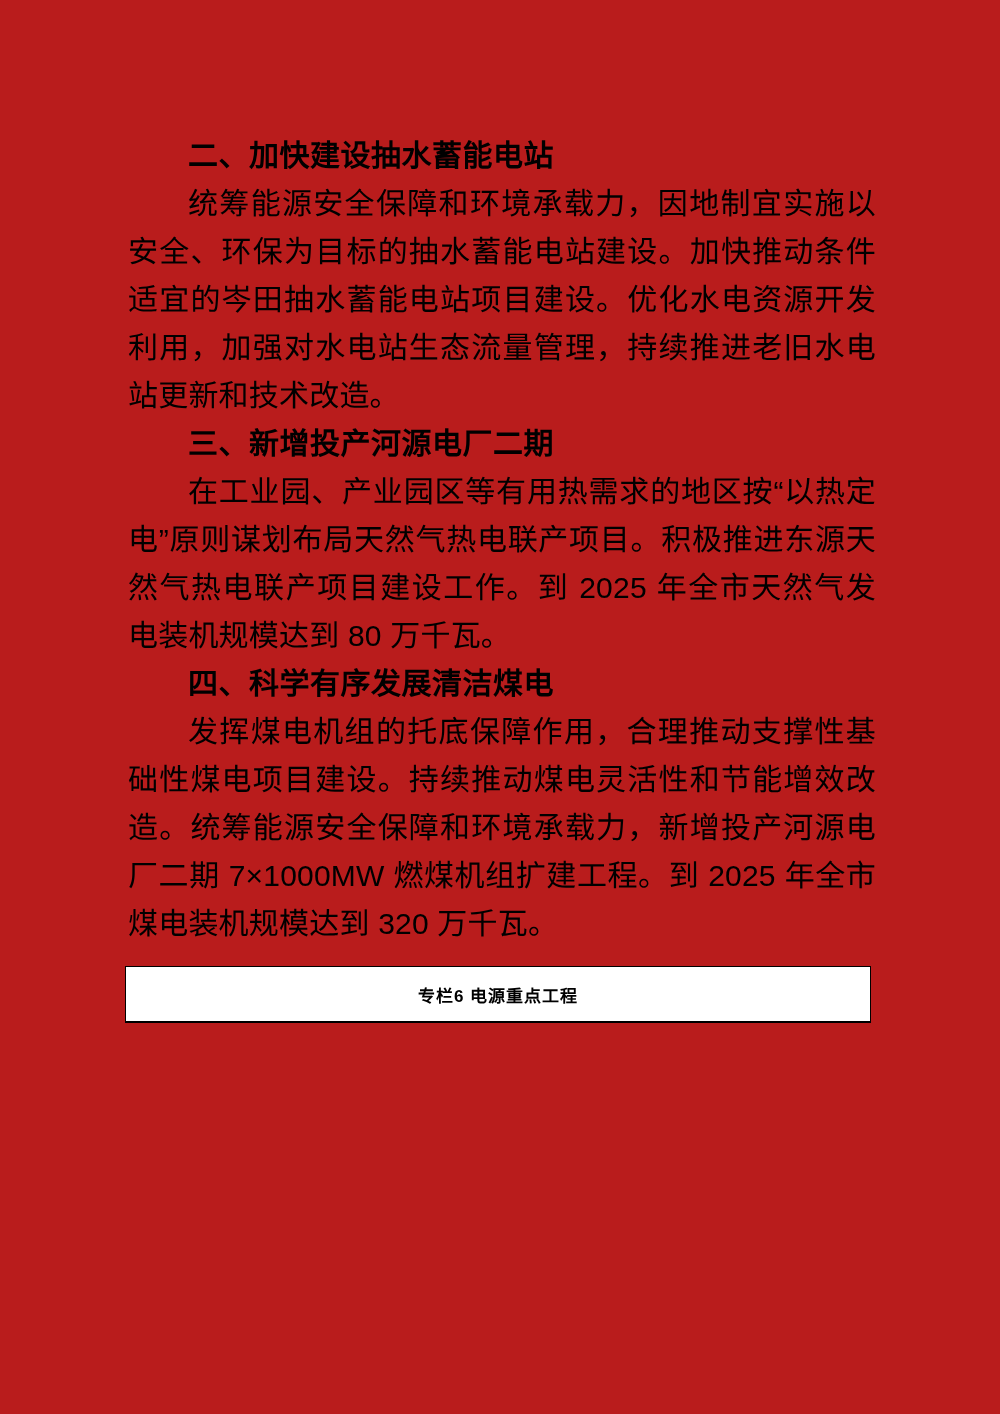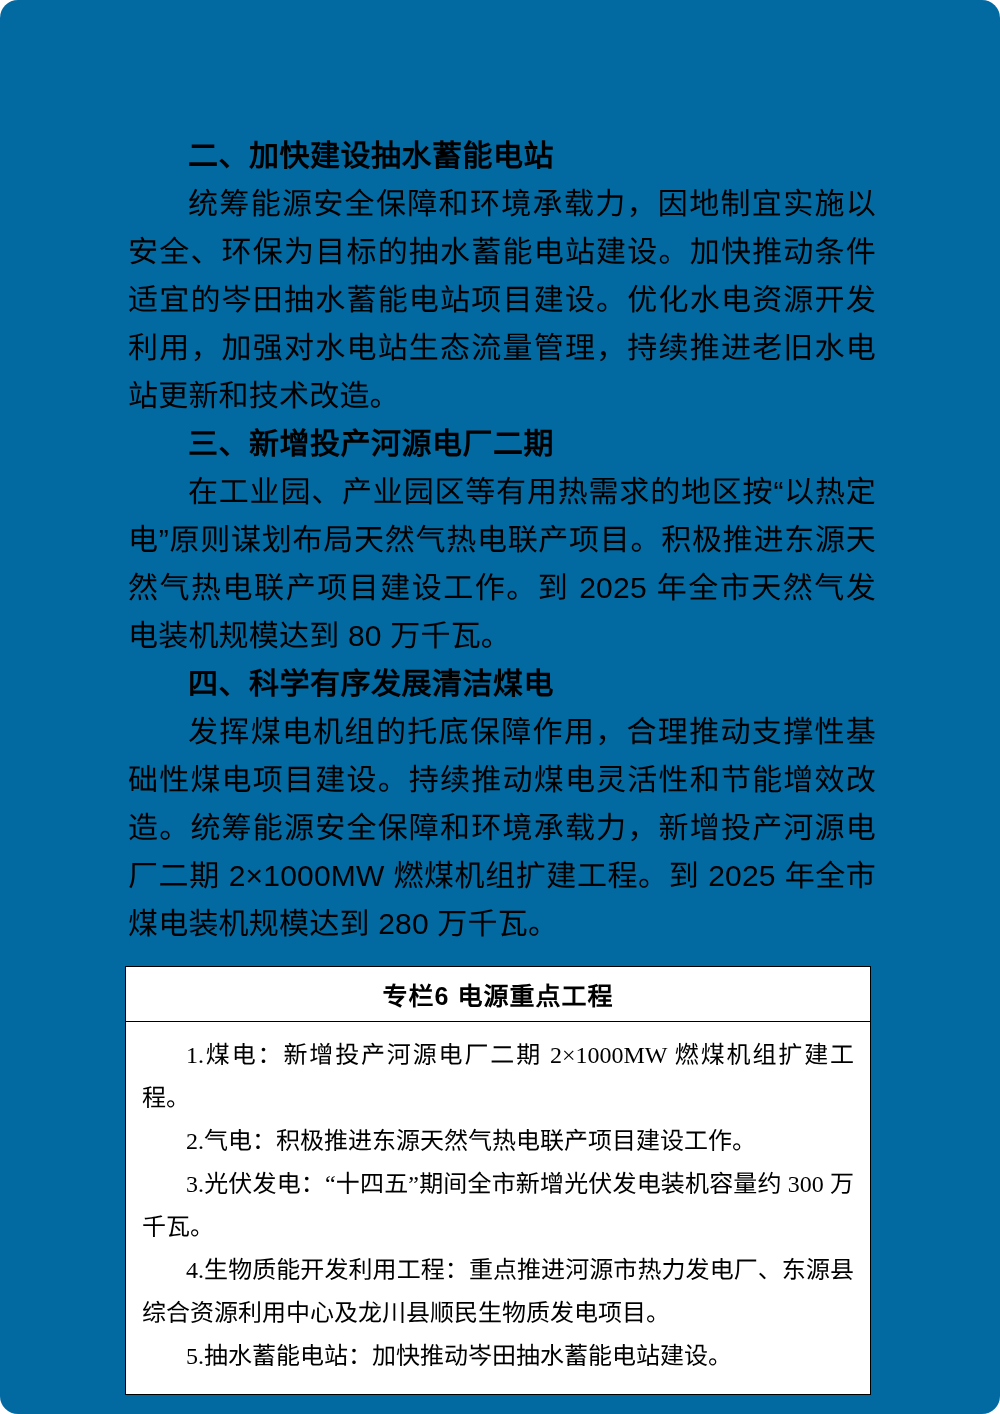--- a/index.html
+++ b/index.html
@@ -10,23 +10,22 @@
   }
   body {
     font-family: "Liberation Sans", "DejaVu Sans", sans-serif;
     color: #000000;
   }
   .page {
     position: relative;
     width: 1000px;
     height: 1414px;
     margin: 0 auto;
-    background: #0369a1;
+    background: #b91c1c;
     overflow: hidden;
-    border-radius: 18px;
   }
   .content {
     position: absolute;
     left: 128px;
     top: 132px;
     width: 748px;
   }
 
   
   .doc-heading {
@@ -55,21 +54,21 @@
     border: 1.6px solid #000000;
     box-sizing: border-box;
     background: #ffffff;
   }
   .callout-header {
     height: 54px;
     display: flex;
     align-items: center;
     justify-content: center;
     border-bottom: 1.6px solid #000000;
-    font-size: 25px;
+    font-size: 17px;
     font-weight: 600;
     letter-spacing: 1px;
   }
   .callout-body {
     padding: 12px 16px 16px 16px;
   }
   .callout-item {
     font-family: "Liberation Serif", "DejaVu Serif", serif;
     font-size: 24px;
     line-height: 43px;
@@ -100,29 +99,22 @@
 
   <div class="content">
 
     <h2 class="doc-heading">二、加快建设抽水蓄能电站</h2>
     <p class="doc-para">统筹能源安全保障和环境承载力，因地制宜实施以安全、环保为目标的抽水蓄能电站建设。加快推动条件适宜的岑田抽水蓄能电站项目建设。优化水电资源开发利用，加强对水电站生态流量管理，持续推进老旧水电站更新和技术改造。</p>
 
     <h2 class="doc-heading">三、新增投产河源电厂二期</h2>
     <p class="doc-para">在工业园、产业园区等有用热需求的地区按“以热定电”原则谋划布局天然气热电联产项目。积极推进东源天然气热电联产项目建设工作。到 2025 年全市天然气发电装机规模达到 80 万千瓦。</p>
 
     <h2 class="doc-heading">四、科学有序发展清洁煤电</h2>
-    <p class="doc-para">发挥煤电机组的托底保障作用，合理推动支撑性基础性煤电项目建设。持续推动煤电灵活性和节能增效改造。统筹能源安全保障和环境承载力，新增投产河源电厂二期 2×1000MW 燃煤机组扩建工程。到 2025 年全市煤电装机规模达到 280 万千瓦。</p>
+    <p class="doc-para">发挥煤电机组的托底保障作用，合理推动支撑性基础性煤电项目建设。持续推动煤电灵活性和节能增效改造。统筹能源安全保障和环境承载力，新增投产河源电厂二期 7×1000MW 燃煤机组扩建工程。到 2025 年全市煤电装机规模达到 320 万千瓦。</p>
 
     <div class="callout">
       <div class="callout-header">专栏6  电源重点工程</div>
-      <div class="callout-body">
-        <p class="callout-item">1.煤电：新增投产河源电厂二期 2×1000MW 燃煤机组扩建工程。</p>
-        <p class="callout-item">2.气电：积极推进东源天然气热电联产项目建设工作。</p>
-        <p class="callout-item">3.光伏发电：“十四五”期间全市新增光伏发电装机容量约 300 万千瓦。</p>
-        <p class="callout-item">4.生物质能开发利用工程：重点推进河源市热力发电厂、东源县综合资源利用中心及龙川县顺民生物质发电项目。</p>
-        <p class="callout-item">5.抽水蓄能电站：加快推动岑田抽水蓄能电站建设。</p>
-      </div>
     </div>
 
   </div>
 
 
 </div>
 
 </body></html>

